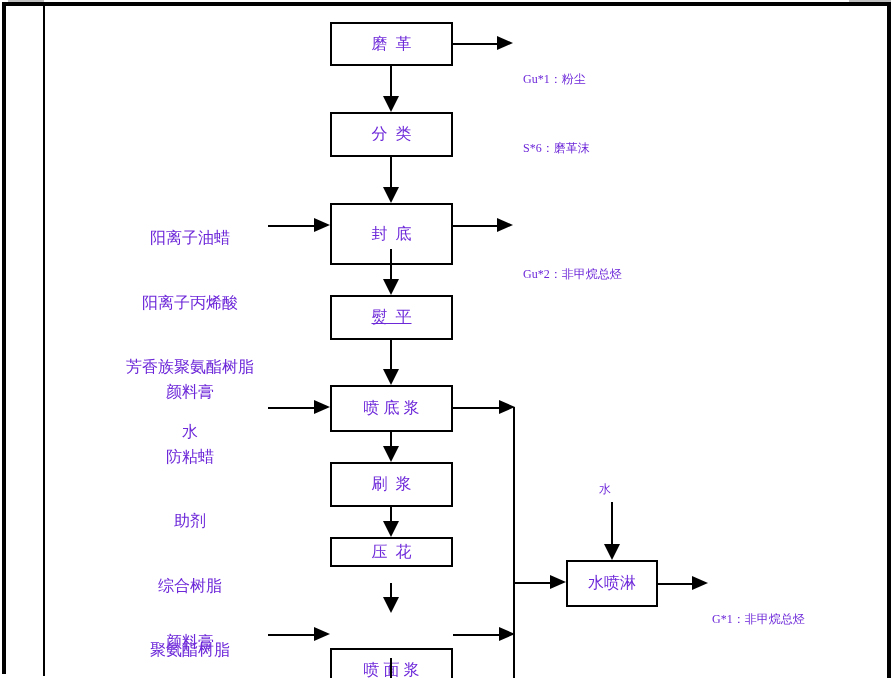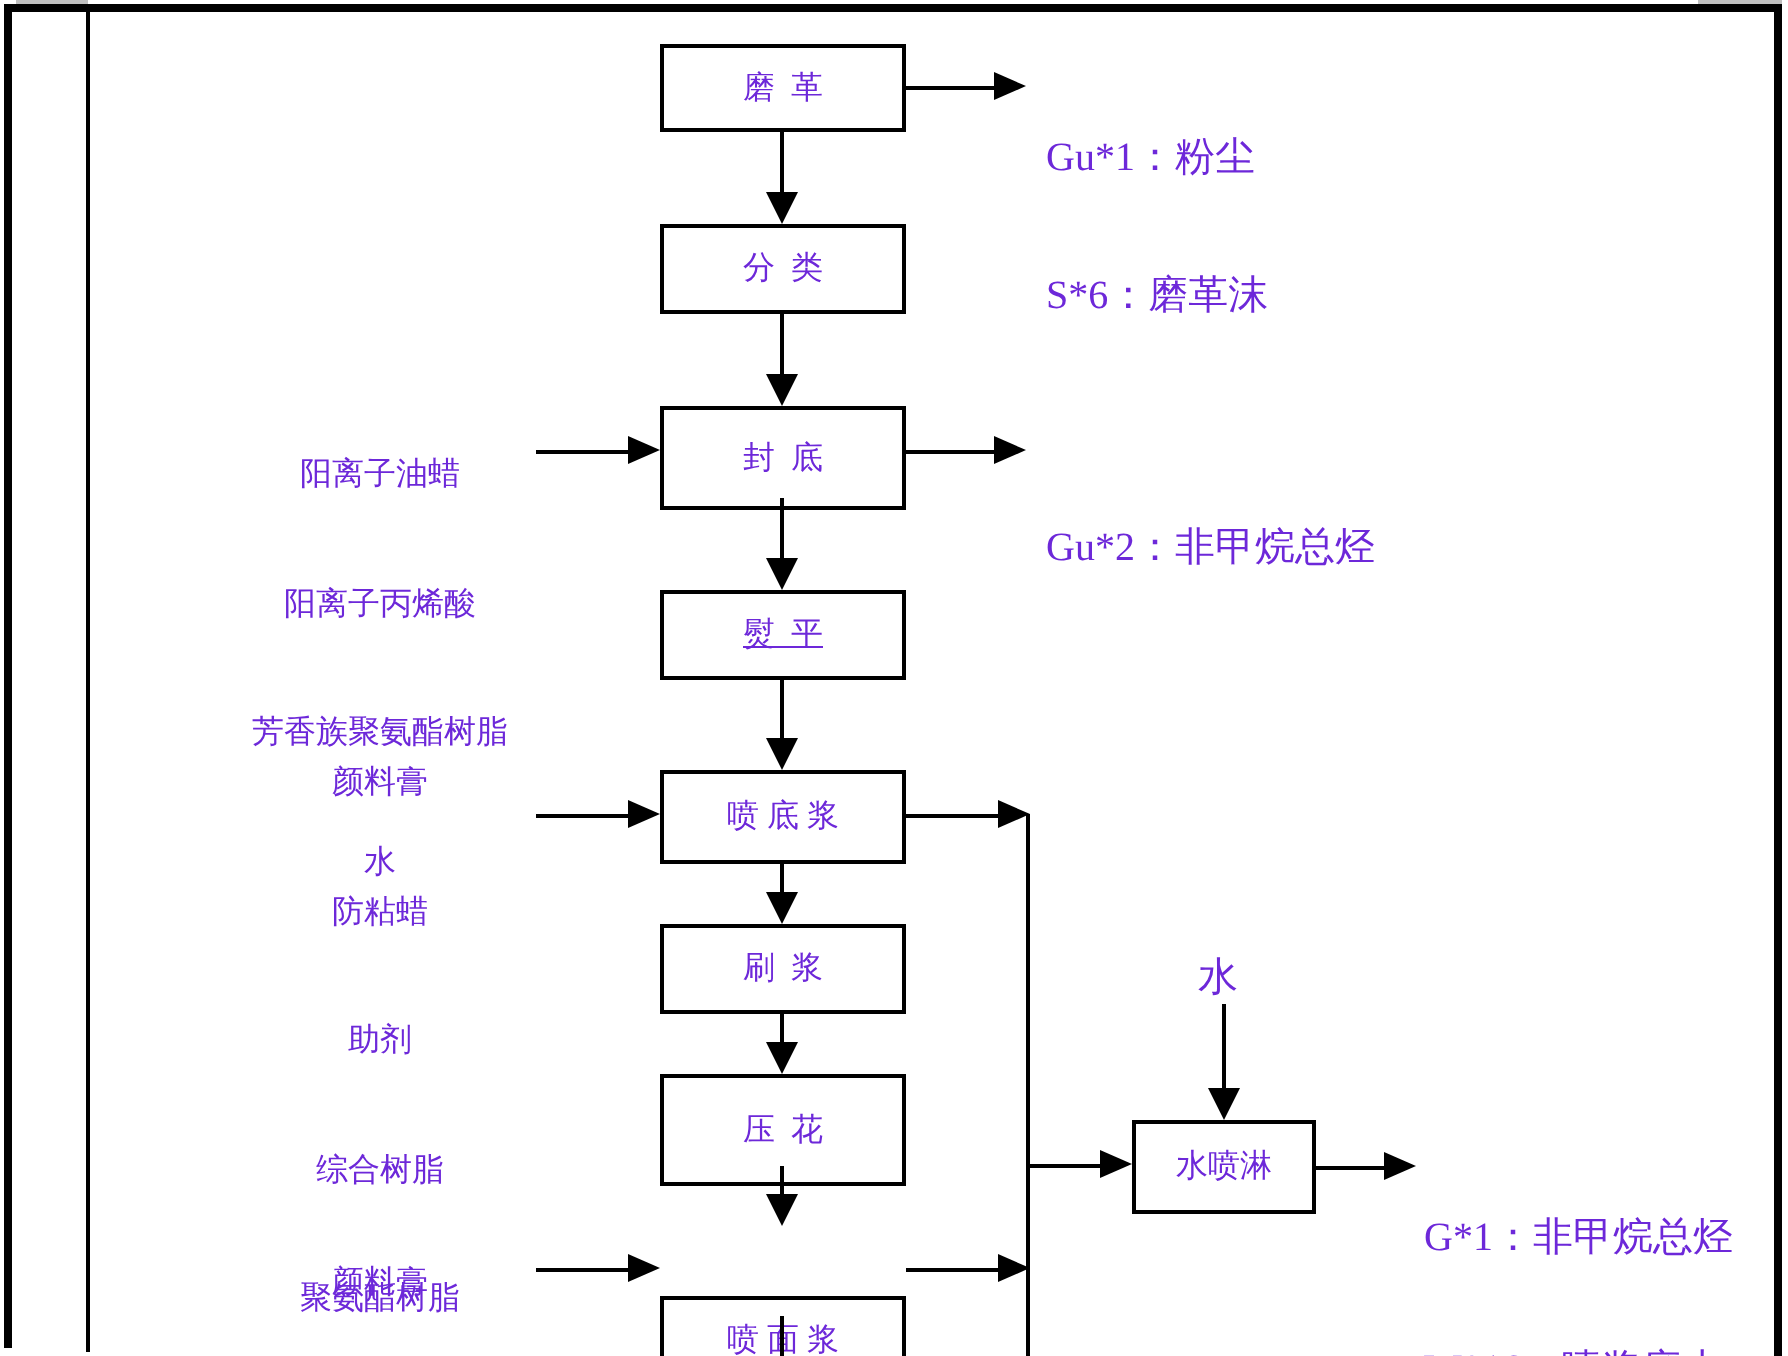--- a/index.html
+++ b/index.html
@@ -18,45 +18,45 @@
     border:2px solid #000;box-sizing:border-box;
     display:flex;align-items:center;justify-content:center;
     font-size:16px;background:#fff;white-space:pre;
   }
   .arrow-r{position:absolute;width:0;height:0;
     border-top:7px solid transparent;border-bottom:7px solid transparent;
     border-left:16px solid #000;}
   .arrow-d{position:absolute;width:0;height:0;
     border-left:8px solid transparent;border-right:8px solid transparent;
     border-top:16px solid #000;}
-  .sidetext{position:absolute;font-size:20px;line-height:23px;white-space:pre;}
+  .sidetext{position:absolute;font-size:12px;line-height:23px;white-space:pre;}
   .intext{position:absolute;width:200px;text-align:center;
     font-size:16px;line-height:21.5px;white-space:pre;}
   .frame{position:absolute;background:#000;}
   .artifact{position:absolute;background:#bfbfbf;}
 </style>
 </head>
 <body>
 
 <div id="stage">
 
   <div class="artifact" style="left:8px;top:0;width:36px;height:3px;"></div>
   <div class="artifact" style="left:849px;top:0;width:42px;height:4px;"></div>
   <div class="frame" style="left:2px;top:2px;width:889px;height:4px;"></div>
   <div class="frame" style="left:2px;top:2px;width:4px;height:672px;"></div>
   <div class="frame" style="left:887px;top:2px;width:4px;height:676px;"></div>
   <div class="vline" style="left:43px;top:6px;width:2px;height:670px;"></div>
 
   <div class="pbox" style="top:22px;height:44px;">磨  革</div>
   <div class="pbox" style="top:112px;">分  类</div>
-  <div class="pbox" style="top:203px;height:52px;">封  底</div>
+  <div class="pbox" style="top:203px;height:62px;">封  底</div>
   <div class="pbox" style="top:295px;text-decoration:underline;">熨  平</div>
   <div class="pbox" style="top:385px;height:47px;">喷 底 浆</div>
   <div class="pbox" style="top:462px;">刷  浆</div>
-  <div class="pbox" style="top:537px;height:56px;">压  花</div>
+  <div class="pbox" style="top:537px;height:30px;">压  花</div>
   <div class="pbox" style="top:648px;">喷 面 浆</div>
   <div class="pbox" style="left:566px;top:560px;width:92px;height:47px;">水喷淋</div>
 
   <div class="vline" style="left:390px;top:65px;height:31px;"></div>
   <div class="arrow-d" style="left:383px;top:96px;"></div>
 
   <div class="vline" style="left:390px;top:157px;height:30px;"></div>
   <div class="arrow-d" style="left:383px;top:187px;"></div>
 
   <div class="vline" style="left:390px;top:249px;height:30px;"></div>

